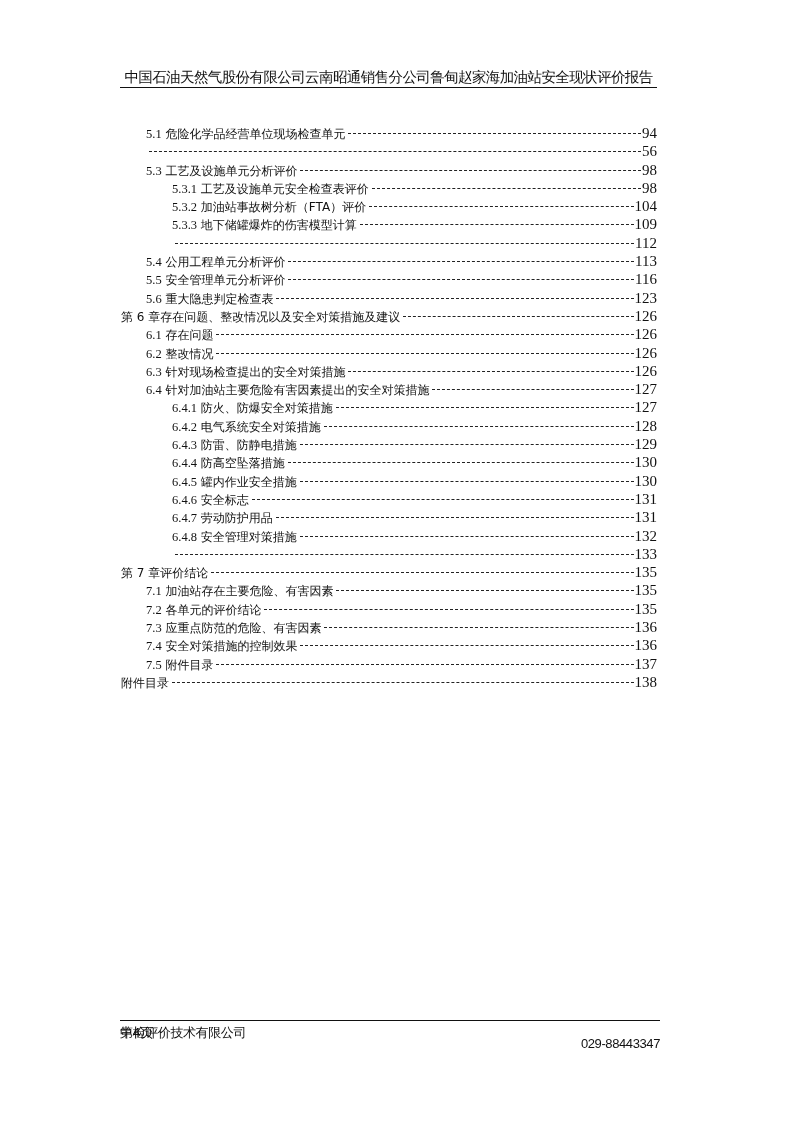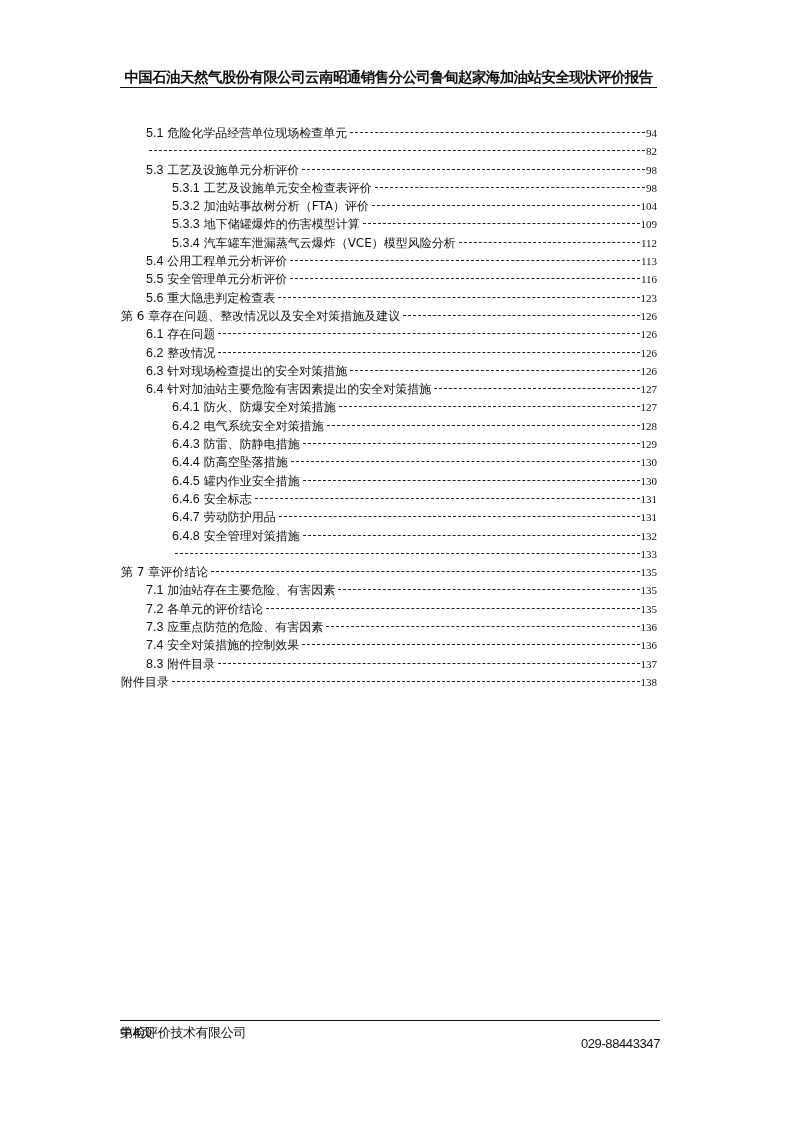--- a/index.html
+++ b/index.html
@@ -11,21 +11,21 @@
     color: #111;
     font-family: "DejaVu Serif", "Liberation Serif", serif;
   }
   .header {
     position: absolute;
     left: 120px; width: 537px;
     top: 68px;
     text-align: center;
     font-family: "DejaVu Sans", "Liberation Sans", sans-serif;
     font-size: 14.5px;
-    font-weight: bold;
+    font-weight: normal;
     letter-spacing: -0.6px;
     white-space: nowrap;
     line-height: 18px;
   }
   .header-rule {
     position: absolute;
     left: 120px; width: 537px;
     top: 87px;
     height: 0;
     border-top: 1.5px solid #111;
@@ -41,34 +41,34 @@
     height: 18.3px;
     line-height: 18.3px;
     font-size: 12px;
     white-space: nowrap;
   }
   .toc-row.lvl0 { padding-left: 0; }
   .toc-row.lvl1 { padding-left: 25px; }
   .toc-row.lvl2 { padding-left: 51px; }
   .toc-row .label { flex: none; font-family: "DejaVu Serif", "Liberation Serif", serif; }
   .toc-row.sans .label { font-family: "DejaVu Sans", "Liberation Sans", sans-serif; }
-  .toc-row .num { font-family: Liberation Sans, sans-serif; font-size: 12.5px; }
+  .toc-row .num { font-family: Liberation Serif, serif; font-size: 12.5px; }
   .toc-row .leader {
     flex: 1 1 auto;
     margin: 0 1px 0 3px;
     height: 0;
     border-bottom: 1.3px dashed #222;
     position: relative;
     top: -4px;
     min-width: 10px;
   }
   .toc-row .page {
     flex: none;
     font-family: "Liberation Serif", "DejaVu Serif", serif;
-    font-size: 11px;
+    font-size: 15px;
     text-align: right;
   }
   .footer-rule {
     position: absolute;
     left: 120px; width: 540px;
     top: 1020px;
     height: 0;
     border-top: 1.5px solid #111;
   }
   .footer {
@@ -92,21 +92,21 @@
 <div class="header-rule"></div>
 
 <div class="toc" id="toc">
     <div class="toc-row lvl1">
       <span class="label"><span class="num">5.1</span> <span>危险化学品经营单位现场检查单元</span></span>
       <span class="leader"></span>
       <span class="page">94</span>
     </div>
     <div class="toc-row lvl1">
       <span class="leader"></span>
-      <span class="page">82</span>
+      <span class="page">56</span>
     </div>
     <div class="toc-row lvl1">
       <span class="label"><span class="num">5.3</span> <span>工艺及设施单元分析评价</span></span>
       <span class="leader"></span>
       <span class="page">98</span>
     </div>
     <div class="toc-row lvl2 sans">
       <span class="label"><span class="num">5.3.1</span> <span>工艺及设施单元安全检查表评价</span></span>
       <span class="leader"></span>
       <span class="page">98</span>
@@ -115,21 +115,20 @@
       <span class="label"><span class="num">5.3.2</span> <span>加油站事故树分析（FTA）评价</span></span>
       <span class="leader"></span>
       <span class="page">104</span>
     </div>
     <div class="toc-row lvl2 sans">
       <span class="label"><span class="num">5.3.3</span> <span>地下储罐爆炸的伤害模型计算</span></span>
       <span class="leader"></span>
       <span class="page">109</span>
     </div>
     <div class="toc-row lvl2 sans">
-      <span class="label"><span class="num">5.3.4</span> <span>汽车罐车泄漏蒸气云爆炸（VCE）模型风险分析</span></span>
       <span class="leader"></span>
       <span class="page">112</span>
     </div>
     <div class="toc-row lvl1">
       <span class="label"><span class="num">5.4</span> <span>公用工程单元分析评价</span></span>
       <span class="leader"></span>
       <span class="page">113</span>
     </div>
     <div class="toc-row lvl1">
       <span class="label"><span class="num">5.5</span> <span>安全管理单元分析评价</span></span>
@@ -229,21 +228,21 @@
       <span class="label"><span class="num">7.3</span> <span>应重点防范的危险、有害因素</span></span>
       <span class="leader"></span>
       <span class="page">136</span>
     </div>
     <div class="toc-row lvl1">
       <span class="label"><span class="num">7.4</span> <span>安全对策措施的控制效果</span></span>
       <span class="leader"></span>
       <span class="page">136</span>
     </div>
     <div class="toc-row lvl1">
-      <span class="label"><span class="num">8.3</span> <span>附件目录</span></span>
+      <span class="label"><span class="num">7.5</span> <span>附件目录</span></span>
       <span class="leader"></span>
       <span class="page">137</span>
     </div>
     <div class="toc-row lvl0 sans">
       <span class="label"><span>附件目录</span></span>
       <span class="leader"></span>
       <span class="page">138</span>
     </div>
   </div>
 

